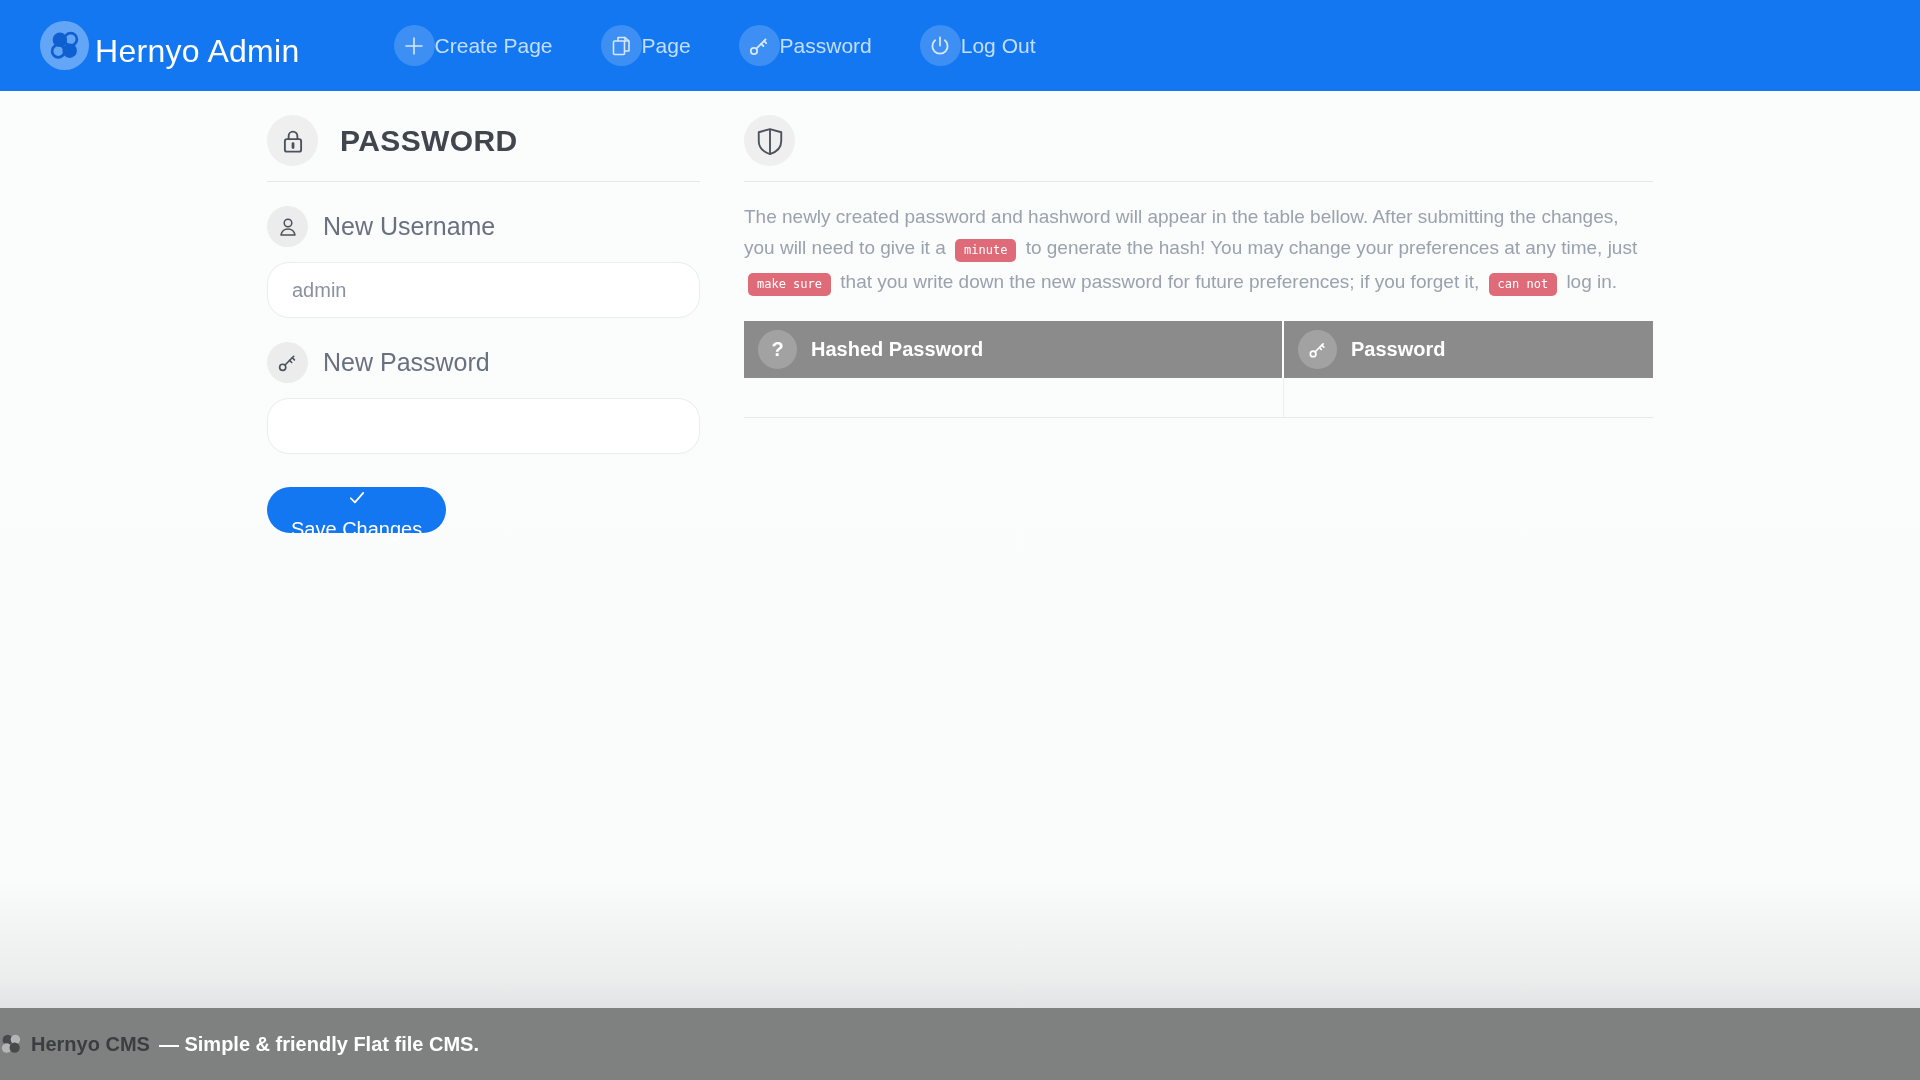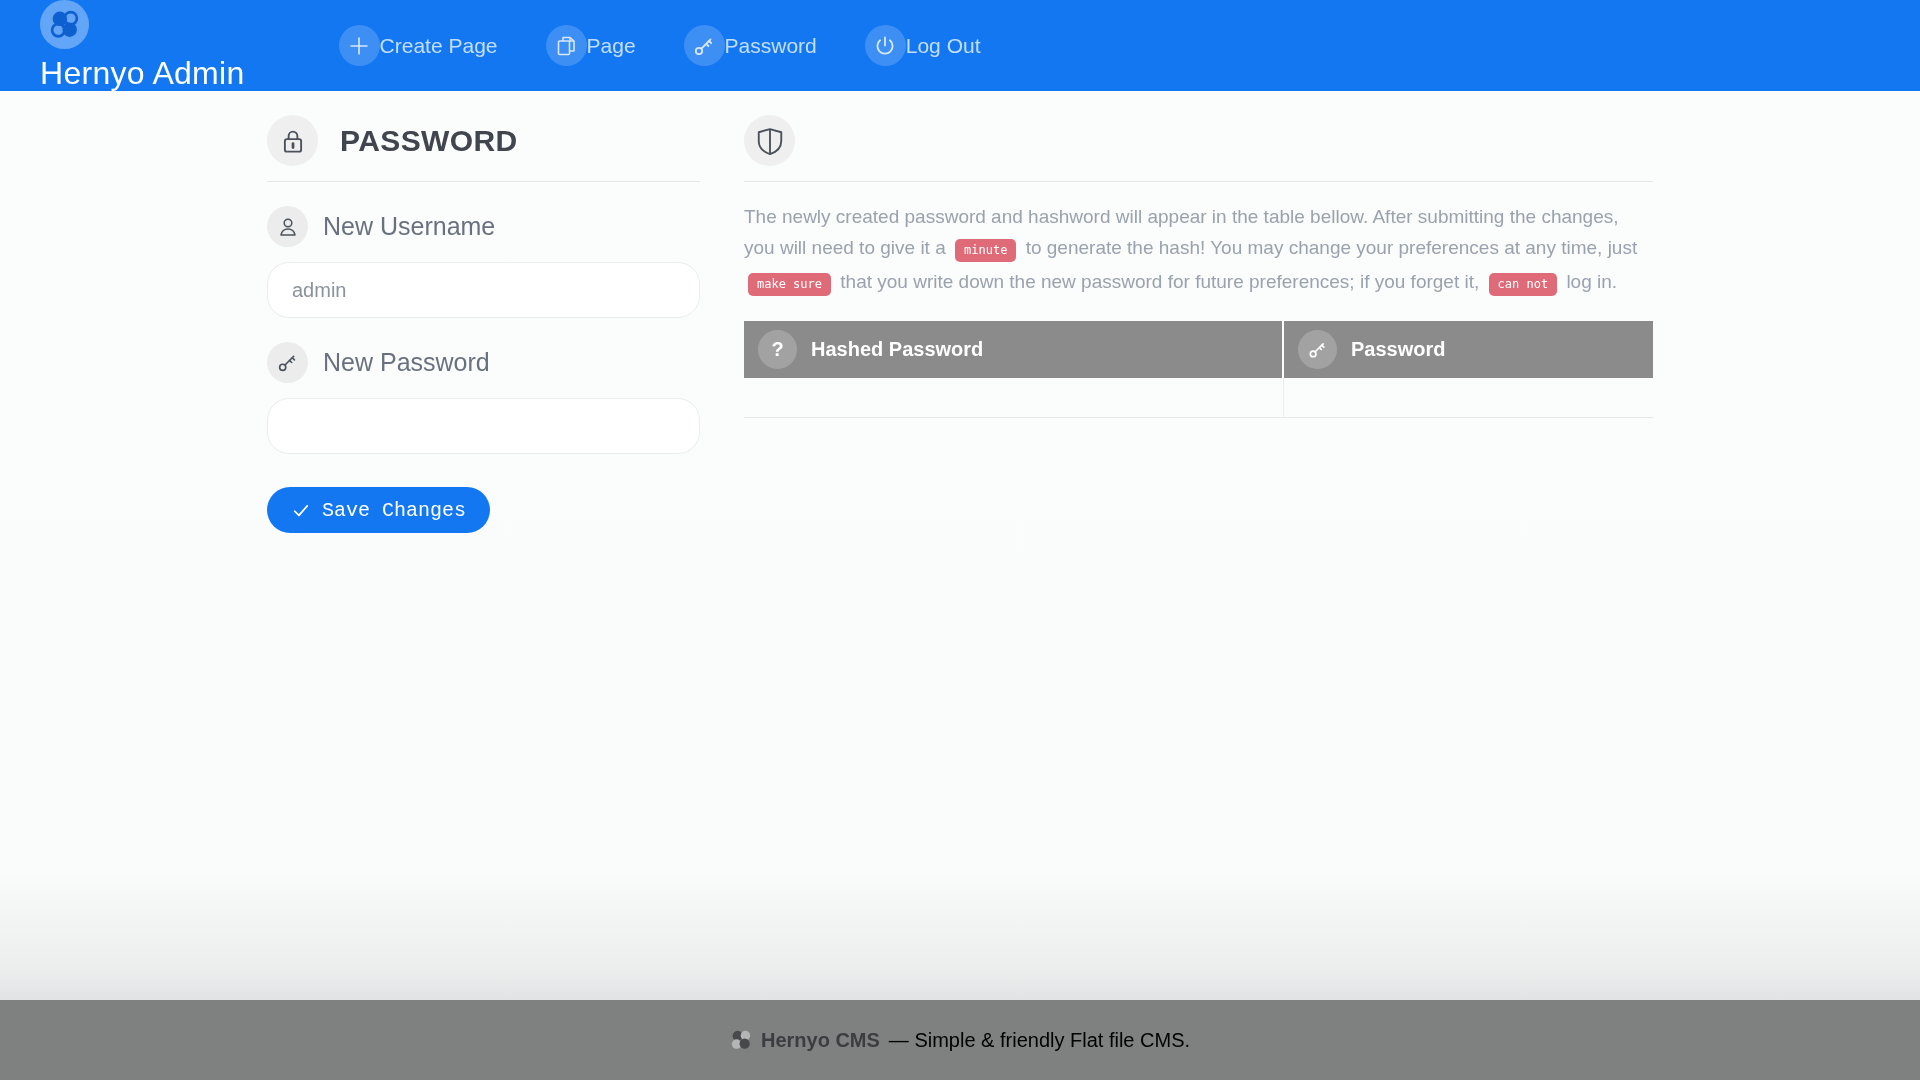--- a/index.html
+++ b/index.html
@@ -8,21 +8,21 @@
     width:1920px; height:1080px; overflow:hidden;
     font-family:"Liberation Sans", sans-serif;
     display:flex; flex-direction:column; background:#fff;
   }
 
   
   .navbar {
     height:91px; flex-shrink:0; background:#1377f2;
     display:flex; align-items:center; padding:0 40px;
   }
-  .brand { display:flex; align-items:flex-start; gap:6px; cursor:pointer;flex-direction:column; }
+  .brand { display:flex; align-items:flex-end; gap:6px; cursor:pointer; }
   .brand-logo {
     width:49px; height:49px; border-radius:50%;
     background:rgba(255,255,255,.34);
     display:flex; align-items:center; justify-content:center;
   }
   .brand-title { color:#ffffff; font-size:32px; font-weight:400; letter-spacing:.3px; }
   .nav-items { display:flex; align-items:center; margin-left:94px; gap:48px; }
   .nav-item {
     display:flex; align-items:center; cursor:pointer; text-decoration:none;
     color:rgba(255,255,255,.75); font-size:21px;
@@ -72,47 +72,47 @@
   .text-input {
     margin-top:15px; width:100%; height:56px;
     border:1px solid #ebeced; border-radius:22px;
     padding:0 24px; font-size:20px; color:#8a929d;
     background:#ffffff; outline:none; font-family:inherit; display:block;
   }
   .save-btn {
     margin-top:33px; display:inline-flex; align-items:center; gap:11px;
     background:#1377f2; color:#ffffff; border:none; cursor:pointer;
     height:46px; padding:0 24px; border-radius:23px;
-    font-size:20px; font-family:Liberation Mono, monospace;
+    font-size:20px; font-family:Liberation Sans, sans-serif;flex-direction:column;
   }
 
   
   .info-table { margin-top:21px; width:100%; border-collapse:collapse; table-layout:fixed; }
   .info-table th {
     background:#8b8b8b; height:57px; padding:0 0 0 14px; text-align:left;
   }
   .info-table th.first { width:59.3%; border-right:2px solid #ffffff; }
   .th-inner { display:flex; align-items:center; gap:14px; color:#ffffff; font-size:20px; font-weight:700; }
   .thicon {
     width:39px; height:39px; border-radius:50%; background:#a2a2a2; flex-shrink:0;
     display:flex; align-items:center; justify-content:center;
     color:#ffffff; font-size:20px; font-weight:700;
   }
   .info-table td { height:39px; background:#fbfcfc; border-bottom:1px solid #e7e8e9; }
   .info-table td.first { border-right:1px solid #eceded; }
 
   
   .footer {
-    height:80px; flex-shrink:0; background:#7f8080;
-    display:flex; align-items:center; justify-content:center; gap:9px;
+    height:72px; flex-shrink:0; background:#7f8080;
+    display:flex; align-items:center; gap:9px;
     font-size:20px;
   }
   .footer-logo { display:flex; align-items:center; }
   .footer-brand { color:#3b3e40; font-weight:700; }
-  .footer-tagline { color:#000000; font-weight:400; }
+  .footer-tagline { color:#ffffff; font-weight:700; }
 </style>
 </head>
 <body>
 
 <header class="navbar">
   <div class="brand">
     <span class="brand-logo">
       <svg width="31" height="31" viewBox="0 0 30 30">
         <circle cx="10.5" cy="9.5" r="7" fill="#0e5fd0"></circle>
         <circle cx="21" cy="9" r="6" fill="none" stroke="#0e5fd0" stroke-width="2.6"></circle>

